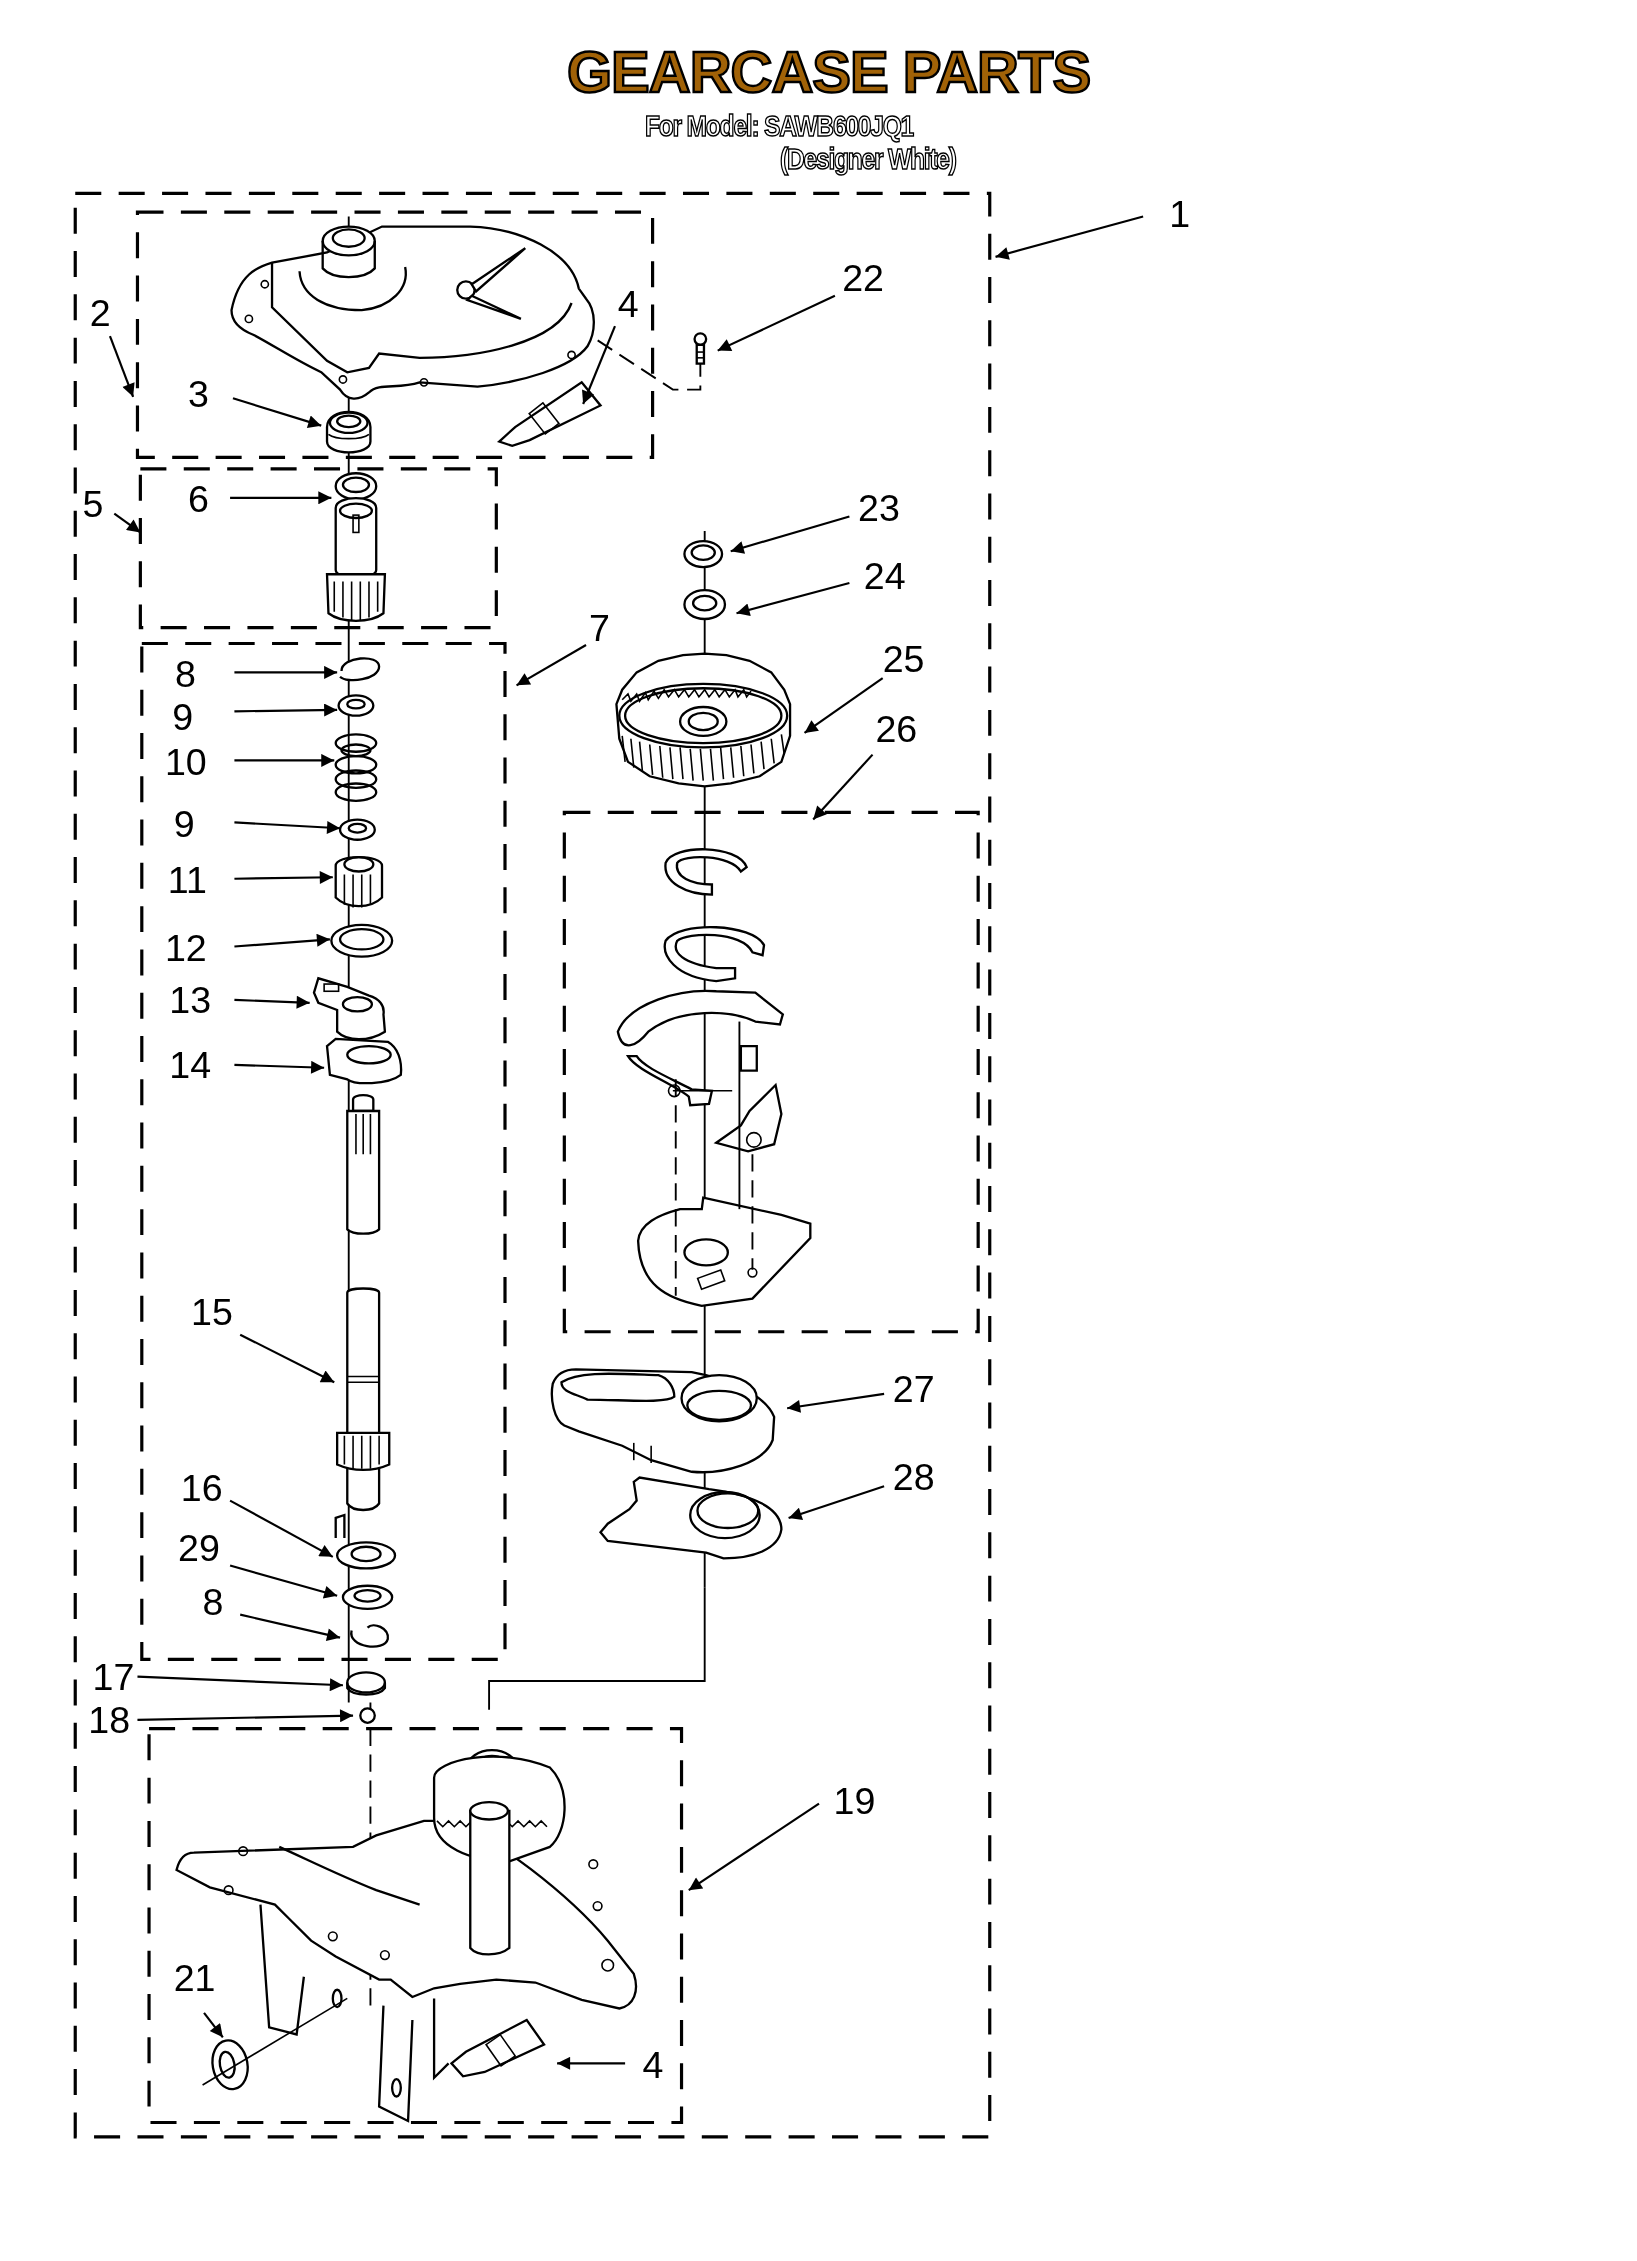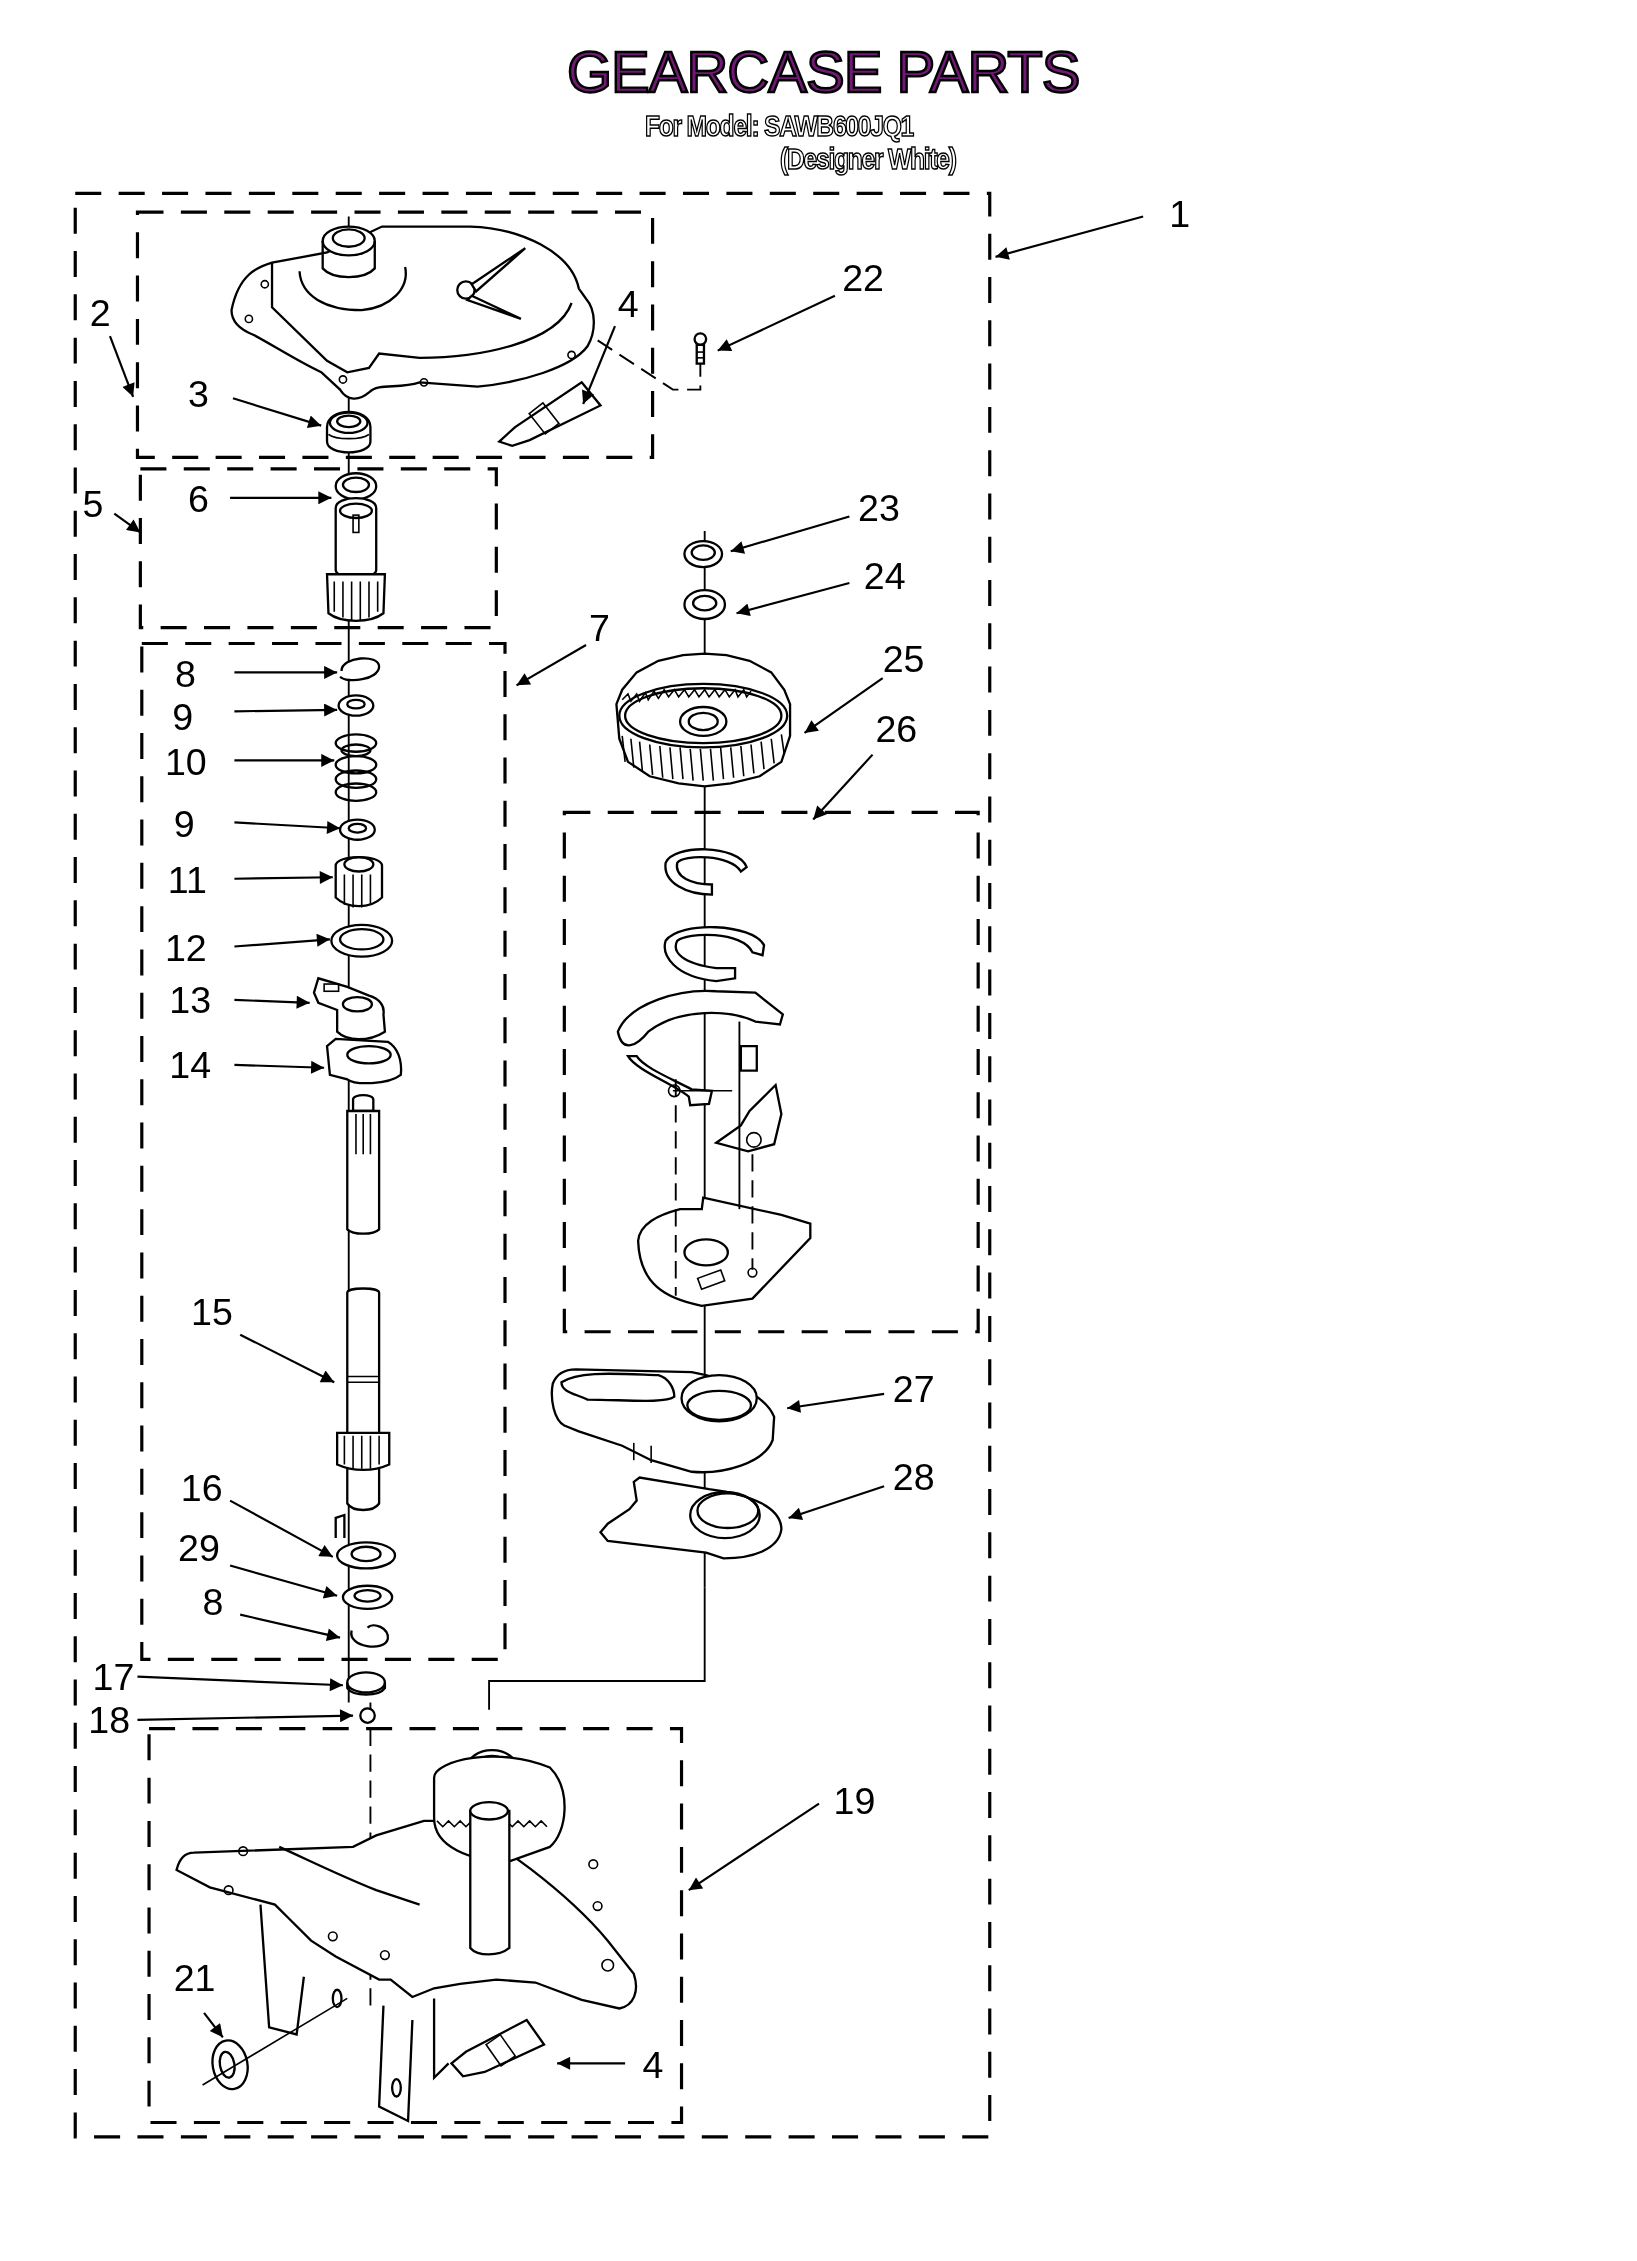--- a/index.html
+++ b/index.html
@@ -1,23 +1,23 @@
 <!DOCTYPE html>
 <html style="font-size:7.8px"><head>
 <meta charset="utf-8">
 <style>
   html, body { margin: 0; padding: 0; background: #ffffff; }
   body { width: 1638px; height: 2261px; position: relative; overflow: hidden; }
   #canvas { position: absolute; left: 0; top: 0; width: 1638px; height: 2261px; }
   .title-wrap { position: absolute; left: 0; top: 0; width: 1638px; height: 196px; }
   .title {
     position: absolute; left: 567px; top: 38px;
-    font-family: "Liberation Sans", sans-serif; font-weight: normal;
+    font-family: "Liberation Sans", sans-serif; font-weight: bold;
     font-size: 58px; letter-spacing: -1px;
-    color: #701a75; -webkit-text-stroke: 2.4px #000000; white-space: nowrap;
+    color: #a16207; -webkit-text-stroke: 2.4px #000000; white-space: nowrap;
   }
   .subtitle {
     position: absolute; left: 645px; top: 109px;
     font-family: "Liberation Sans", sans-serif; font-weight: bold;
     font-size: 30px; letter-spacing: -1.5px; transform: scaleX(0.82); transform-origin: left top;
     color: #ffffff; -webkit-text-stroke: 1.5px #000000; white-space: nowrap;
   }
   .subtitle2 {
     position: absolute; left: 780px; top: 142px;
     font-family: "Liberation Sans", sans-serif; font-weight: bold;

